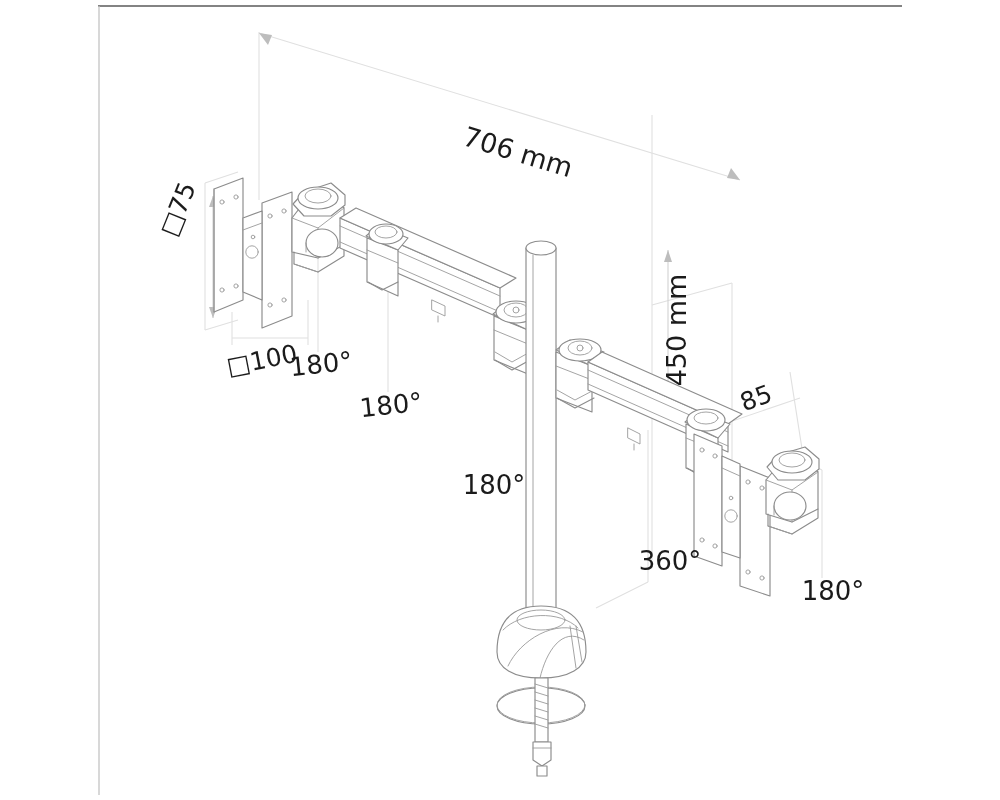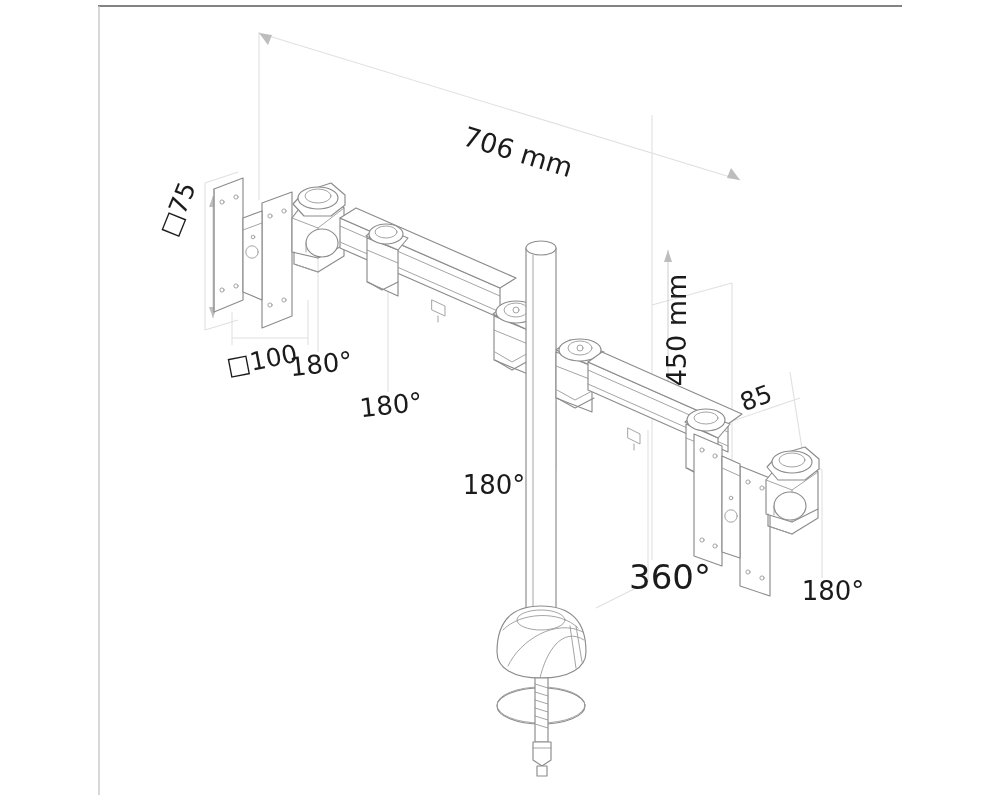--- a/index.html
+++ b/index.html
@@ -279,16 +279,16 @@
   </svg>
 
   <div class="dim-label" style="left:178px; top:209px; transform:translate(-50%,-50%) rotate(-68deg); font-size:25px;">□75</div>
   <div class="dim-label" style="left:262px; top:360px; transform:translate(-50%,-50%) rotate(-11deg); font-size:25px;">□100</div>
   <div class="dim-label" style="left:518px; top:152px; transform:translate(-50%,-50%) rotate(17deg); font-size:27px;">706 mm</div>
   <div class="dim-label" style="left:676px; top:330px; transform:translate(-50%,-50%) rotate(-90deg); font-size:27px;">450 mm</div>
   <div class="dim-label" style="left:756px; top:398px; transform:translate(-50%,-50%) rotate(-20deg); font-size:25px;">85</div>
   <div class="dim-label" style="left:321px; top:364px; transform:translate(-50%,-50%) rotate(-6deg); font-size:26px;">180°</div>
   <div class="dim-label" style="left:391px; top:405px; transform:translate(-50%,-50%) rotate(-6deg); font-size:26px;">180°</div>
   <div class="dim-label" style="left:494px; top:485px; transform:translate(-50%,-50%); font-size:26px;">180°</div>
-  <div class="dim-label" style="left:670px; top:577px; transform:translate(-50%,-50%); font-size:34px;">360°</div>
+  <div class="dim-label" style="left:670px; top:561px; transform:translate(-50%,-50%); font-size:26px;">360°</div>
   <div class="dim-label" style="left:833px; top:591px; transform:translate(-50%,-50%); font-size:26px;">180°</div>
 
 </div>
 
 </body></html>

